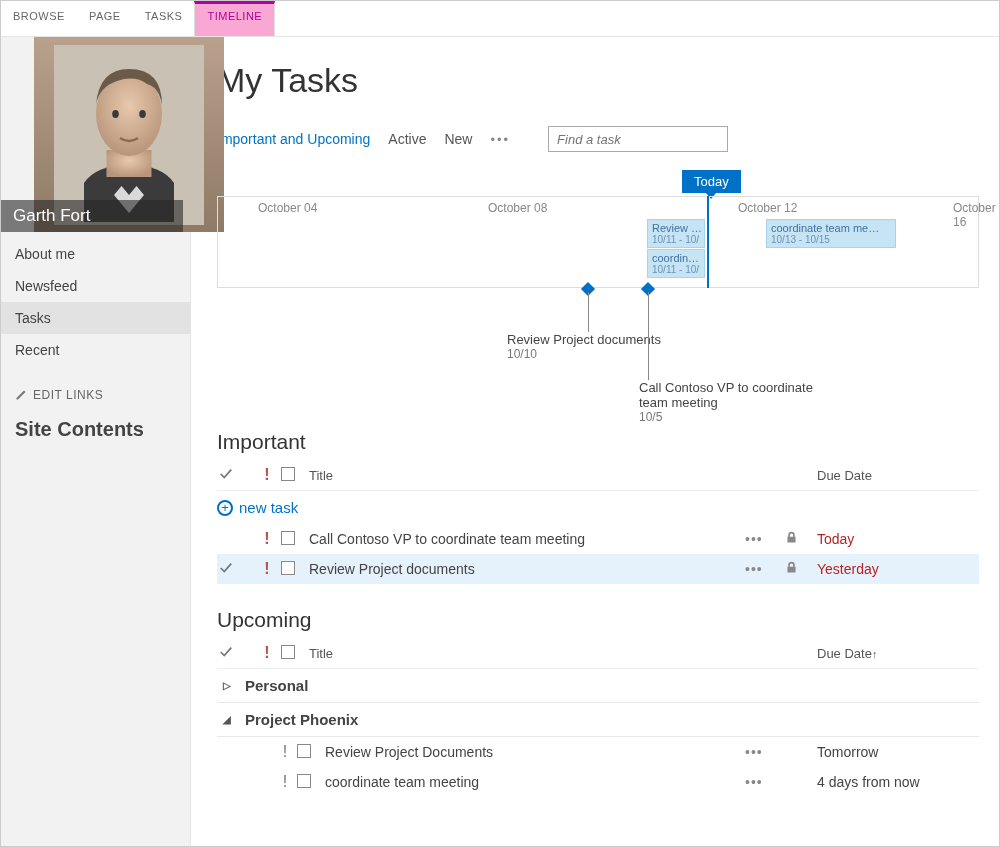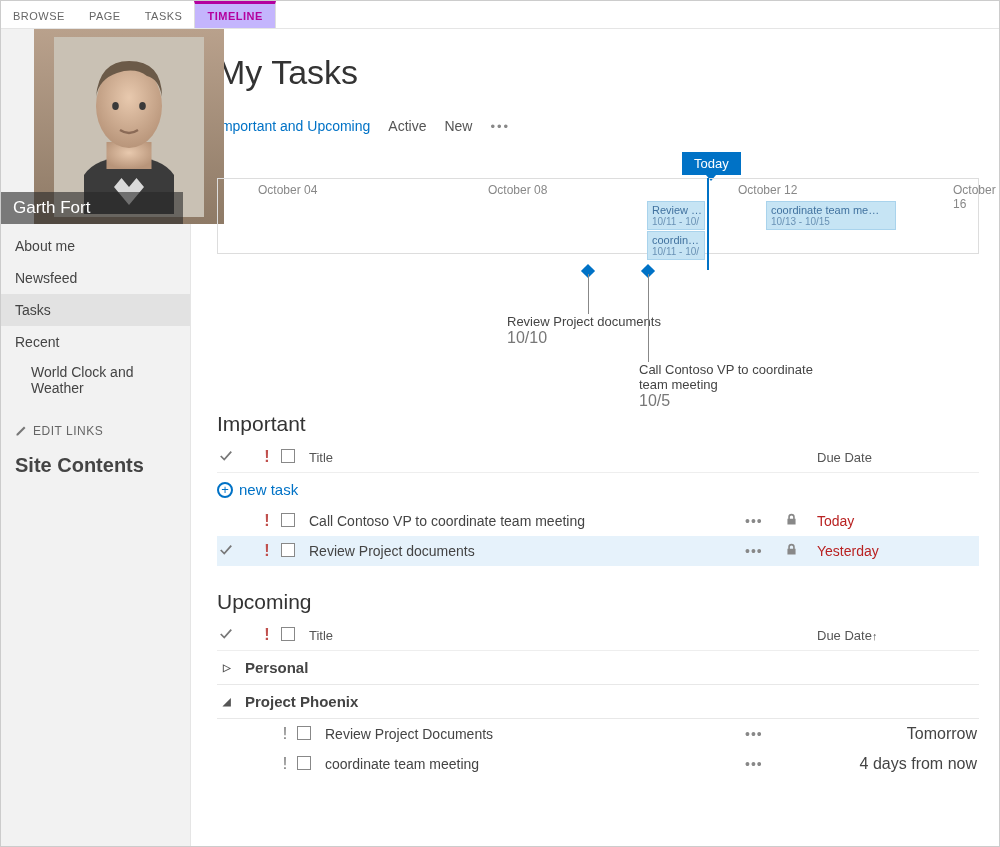--- a/index.html
+++ b/index.html
@@ -9,39 +9,38 @@
     color: #444;
     background: #fff;
     width: 1000px;
     height: 847px;
     overflow: hidden;
     border: 1px solid #ccc;
   }
   
   .ribbon {
     display: flex;
-    height: 28px;
+    height: 36px;
     border-bottom: 1px solid #e5e5e5;
     background: #fff;
   }
   .ribbon-tab {
     padding: 6px 12px 4px 12px;
     font-size: 11px;
     color: #666;
     letter-spacing: .5px;
     cursor: pointer;
     border-top: 3px solid transparent;
   }
   .ribbon-tab.active {
     color: #b4009e;
     border-top: 3px solid #b4009e;
     border-left: 1px solid #ddd;
     border-right: 1px solid #ddd;
-    background: #c4b5fd;
-    font-weight: bold;
+    background: #f9a8d4;
   }
   .layout { display: flex; height: calc(100% - 28px); }
   
   .sidebar {
     width: 190px;
     background: #f2f2f2;
     border-right: 1px solid #e5e5e5;
     display: flex;
     flex-direction: column;
   }
@@ -89,40 +88,40 @@
     background:#0072c6; color:#fff; font-size:13px; padding:4px 12px;
   }
   .today-marker::after {
     content:""; position:absolute; left:50%; bottom:-6px; margin-left:-5px;
     border-left:5px solid transparent; border-right:5px solid transparent;
     border-top:6px solid #0072c6;
   }
   .tl-frame {
     position:absolute; top:26px; left:0; right:0;
     border:1px solid #ddd;
-    height: 76px;
+    height: 92px;
   }
   .tl-tick { position:absolute; top:4px; font-size:12px; color:#888; }
   .tl-bar {
     position:absolute; background:#c6e4f4; border:1px solid #a9d3ec;
     font-size:11px; color:#41729f; padding:2px 4px; overflow:hidden;
     white-space:nowrap; cursor:pointer;
   }
   .tl-bar .sub { display:block; color:#6a92b5; font-size:10px; }
   .today-line {
     position:absolute; top:26px; height:92px; width:0;
     border-left:2px solid #0072c6; left:490px;
   }
   .diamond {
     position:absolute; width:10px; height:10px; background:#0072c6;
     transform: rotate(45deg);
   }
   .callout-line { position:absolute; width:0; border-left:1px solid #888; }
   .callout { position:absolute; font-size:13px; color:#444; width:200px; }
-  .callout .date { font-size:16px; color:#777; }
+  .callout .date { font-size:12px; color:#777; }
   
   h2.section { font-size: 21px; font-weight:400; color:#333; margin: 14px 0 6px 0; }
   .thead, .trow {
     display:grid;
     grid-template-columns: 34px 28px 28px 1fr 40px 32px 160px;
     align-items:center; padding: 6px 2px;
   }
   .thead { color:#555; font-size:13px; border-bottom:1px solid #eee; }
   .thead .title-col, .thead .due-col { color:#555; }
   .trow { font-size:14px; color:#444; }
@@ -130,21 +129,21 @@
   .check-col svg { width:14px; height:14px; stroke:#666; }
   .excl { color:#c0504d; font-weight:bold; font-size:16px; text-align:center; }
   .excl.gray { color:#888; font-weight:normal; }
   .box {
     width:14px; height:14px; border:1px solid #888; display:inline-block;
     background:#fff;
   }
   .dots3 { color:#888; letter-spacing:1px; cursor:pointer; }
   .lock svg { width:13px; height:13px; fill:#888; }
   .due-red { color:#b92222; font-size:14px; }
-  .due-norm { color:#444; font-size:16px;text-align:right; }
+  .due-norm { color:#444; font-size:14px; }
   .newtask {
     color:#0072c6; font-size:15px; padding:8px 0 8px 0;
     display:flex; align-items:center; gap:6px; cursor:pointer;
   }
   .plus-circle {
     width:16px; height:16px; border:2px solid #0072c6; border-radius:50%;
     display:inline-flex; align-items:center; justify-content:center;
     color:#0072c6; font-size:13px; line-height:1;
   }
   .arrow-up { font-size:11px; }
@@ -192,40 +191,40 @@
           <path d="M40 100 L50 112 L60 100 L55 94 L50 100 L45 94 Z" fill="#d9d9d9"></path>
         </svg>
       </div>
       <div class="avatar-name">Garth Fort</div>
     </div>
     <nav class="nav">
       <div class="nav-item">About me</div>
       <div class="nav-item">Newsfeed</div>
       <div class="nav-item active">Tasks</div>
       <div class="nav-item">Recent</div>
-      <div class="nav-sub">World Clock and Weather</div>
       <div class="nav-sep"></div>
       <div class="nav-edit">
         <svg class="pencil" viewBox="0 0 16 16">
             <path d="M2 14 L4 14 L13 5 L11 3 L2 12 Z M12 2 L14 4 L13 5 L11 3 Z" fill="#777"></path>
           </svg>
         <span>EDIT LINKS</span>
       </div>
       <div class="nav-item" style="font-size:20px;font-weight:bold;">Site Contents</div>
     </nav>
   </aside>
 
   <main class="main">
     <h1 class="page-title">My Tasks</h1>
 
     <div class="toolbar">
       <span class="view active">Important and Upcoming</span>
       <span class="view">Active</span>
       <span class="view">New</span>
       <span class="dots">•••</span>
+      <input class="search" placeholder="Find a task" style="">
     </div>
 
     <div class="timeline">
       <div class="today-marker">Today</div>
       <div class="tl-frame">
         <span class="tl-tick" style="left:40px">October 04</span>
         <span class="tl-tick" style="left:270px">October 08</span>
         <span class="tl-tick" style="left:520px">October 12</span>
         <span class="tl-tick" style="left:735px">October 16</span>
 

